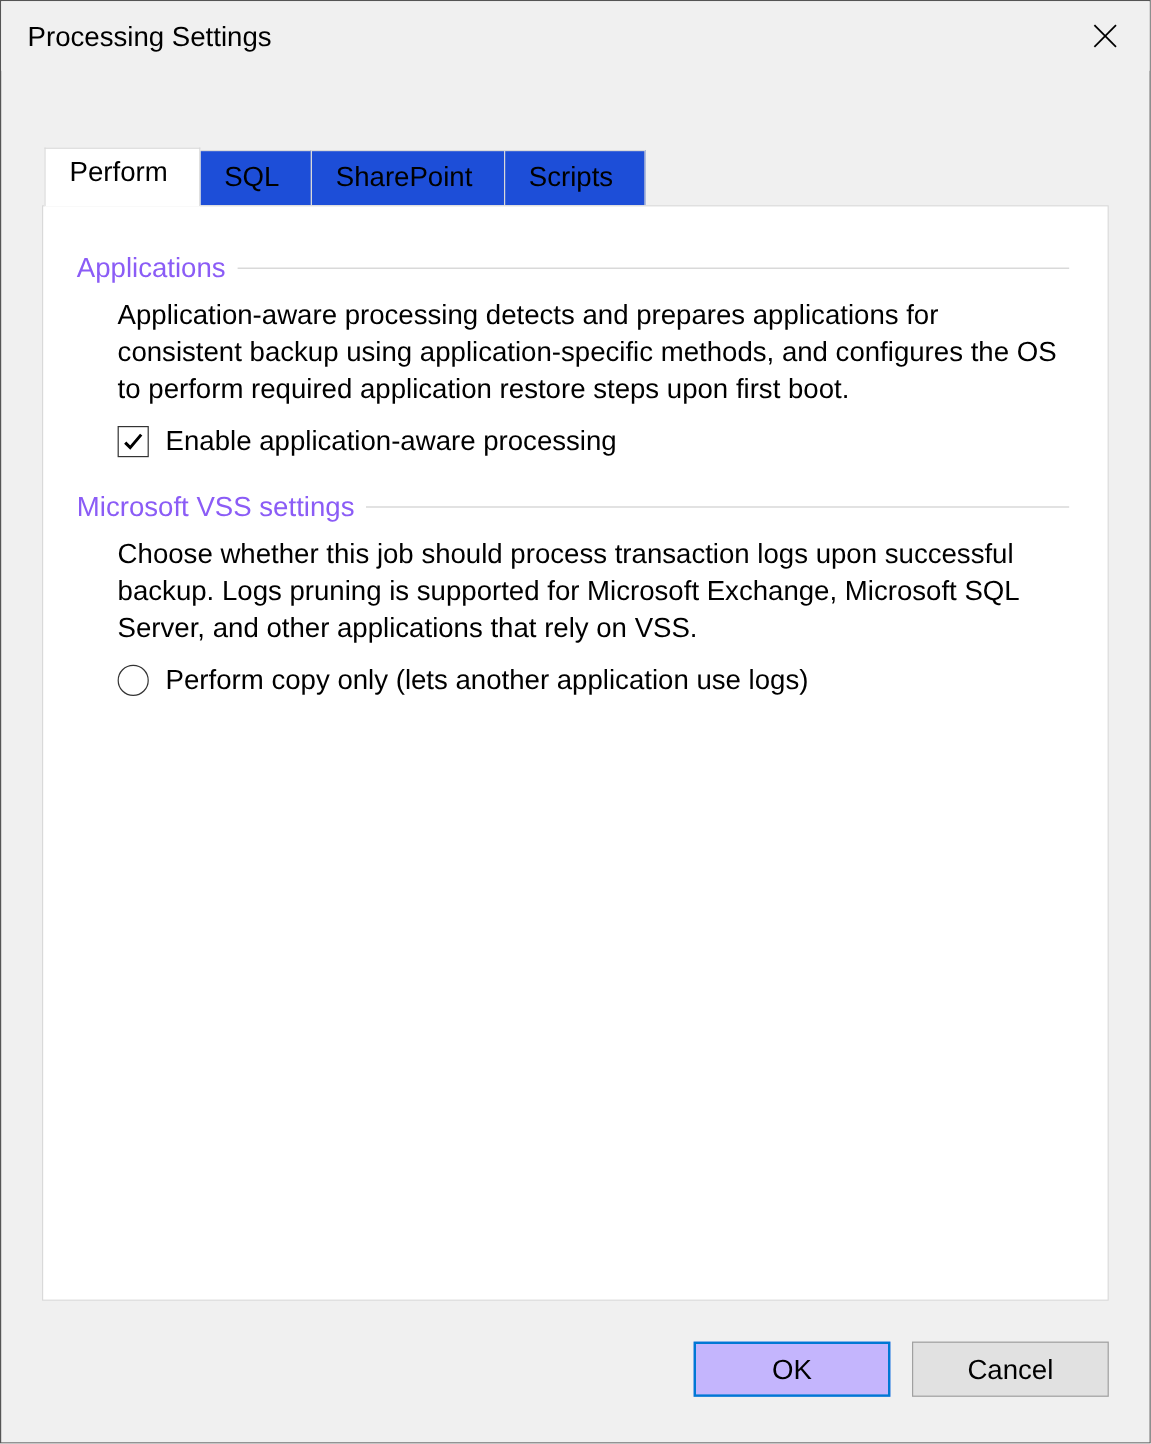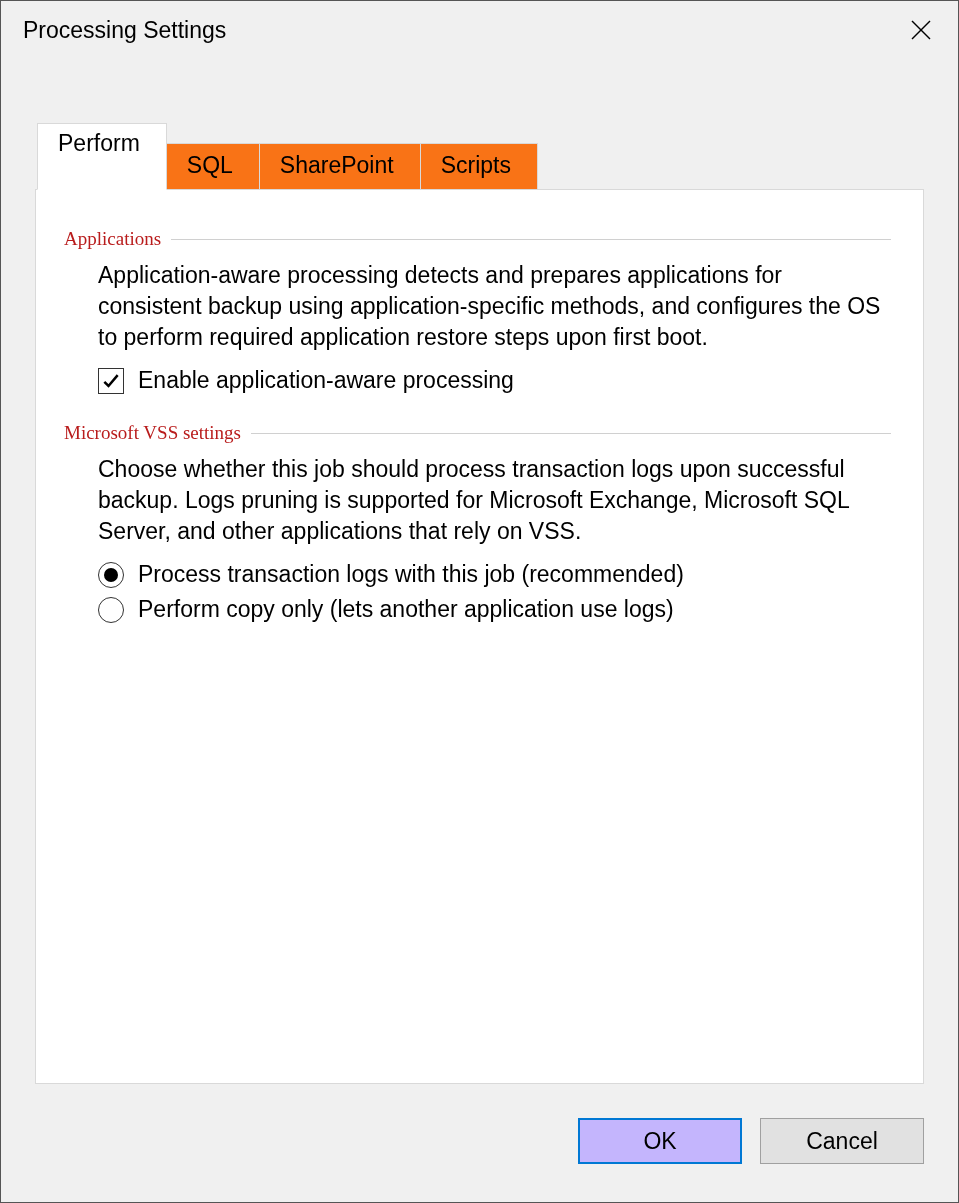--- a/index.html
+++ b/index.html
@@ -50,25 +50,24 @@
     .tabs {
       display: flex;
       position: relative;
       margin-left: 2px;
     }
     .tab {
       font-size: 23px;
       color: #000;
       padding: 8px 26px 10px 20px;
       border: 1px solid #d9d9d9;
-      background: #f97316;
+      background: #1d4ed8;
       cursor: pointer;
       position: relative;
       margin-right: -1px;
-      margin-top: 18px;
     }
     .tab.active {
       background: #fff;
       border-bottom: 1px solid #fff;
       z-index: 2;
       padding-top: 6px;
       margin-top: -2px;
     }
     .tab-body {
       border: 1px solid #d9d9d9;
@@ -80,25 +79,24 @@
     }
     .section {
       margin-bottom: 28px;
     }
     .section-header {
       display: flex;
       align-items: center;
       margin-bottom: 10px;
     }
     .section-title {
-      font-size: 19px;
-      color: #b91c1c;
+      font-size: 23px;
+      color: #8b5cf6;
       padding-right: 10px;
       white-space: nowrap;
-      font-family: Liberation Serif, serif;
     }
     .section-line {
       flex: 1;
       height: 1px;
       background: #d0d0d0;
     }
     .section-desc {
       font-size: 23px;
       color: #000;
       line-height: 1.35;
@@ -217,24 +215,20 @@
         </div>
       </div>
 
       <div class="section">
         <div class="section-header">
           <span class="section-title">Microsoft VSS settings</span>
           <span class="section-line"></span>
         </div>
         <p class="section-desc">Choose whether this job should process transaction logs upon successful backup. Logs pruning is supported for Microsoft Exchange, Microsoft SQL Server, and other applications that rely on VSS.</p>
         <div class="control-row">
-          <span class="radio selected"></span>
-          <span class="control-label">Process transaction logs with this job (recommended)</span>
-        </div>
-        <div class="control-row">
           <span class="radio"></span>
           <span class="control-label">Perform copy only (lets another application use logs)</span>
         </div>
       </div>
 
     </div>
 
     <div class="footer">
       <button class="btn primary">OK</button>
       <button class="btn">Cancel</button>

